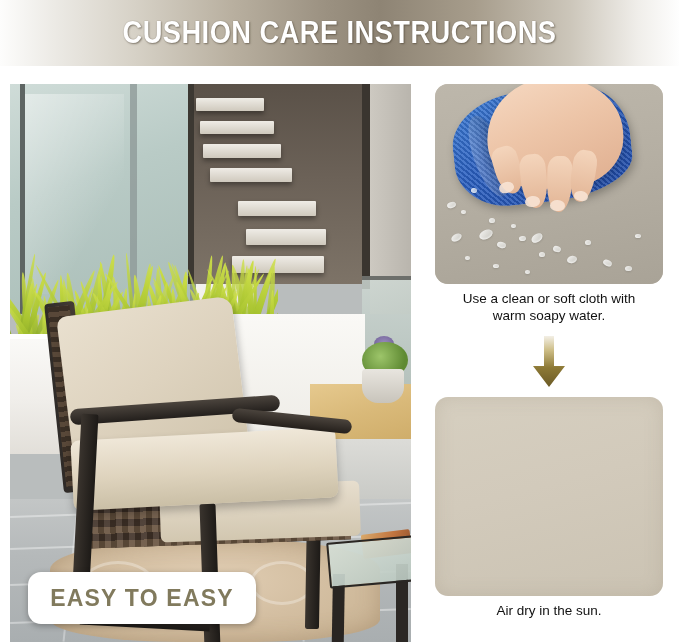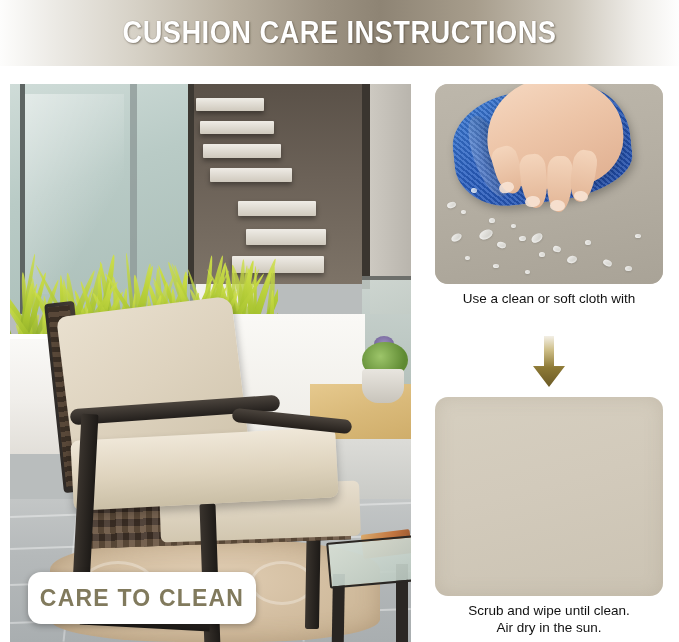--- a/index.html
+++ b/index.html
@@ -626,21 +626,21 @@
   <div class="lp-layer leg leg-fr"></div>
   <div class="lp-layer leg-cross"></div>
 
   <div class="lp-layer side-table-leg1"></div>
   <div class="lp-layer side-table-leg2"></div>
   <div class="lp-layer magazine"></div>
   <div class="lp-layer side-table-glass"></div>
 </div>
 
 <div class="easy-badge">
-  <span>CARE TO CLEAN</span>
+  <span>EASY TO EASY</span>
 </div>
 
 <div class="right-col">
 
   <div class="panel panel-top">
     <div class="surface"></div>
     <div class="cloth">
       <div class="cloth-fold"></div>
     </div>
     <div class="hand"></div>
@@ -671,35 +671,35 @@
         <div class="drop" style="left: 150px; top: 156px; width: 6px; height: 5px; transform: rotate(0deg);"></div>
         <div class="drop" style="left: 168px; top: 176px; width: 9px; height: 6px; transform: rotate(25deg);"></div>
         <div class="drop" style="left: 190px; top: 182px; width: 7px; height: 5px; transform: rotate(0deg);"></div>
         <div class="drop" style="left: 30px; top: 172px; width: 5px; height: 4px; transform: rotate(0deg);"></div>
         <div class="drop" style="left: 200px; top: 150px; width: 6px; height: 4px; transform: rotate(0deg);"></div>
       </div>
   </div>
 
   <div class="caption caption-top">
     <div>Use a clean or soft cloth with</div>
+    <div>warm soapy water.</div>
   </div>
 
   <div class="arrow-wrap">
     <svg width="34" height="52" viewBox="0 0 34 52">
       <defs>
         <linearGradient id="ag" x1="0" y1="0" x2="0" y2="1">
           <stop offset="0%" stop-color="#f3efe6"></stop>
           <stop offset="28%" stop-color="#cdbd86"></stop>
           <stop offset="62%" stop-color="#8d7936"></stop>
           <stop offset="100%" stop-color="#6b5a26"></stop>
         </linearGradient>
       </defs>
       <polygon points="12,0 22,0 22,30 33,30 17,51 1,30 12,30" fill="url(#ag)"></polygon>
     </svg>
   </div>
 
   <div class="panel panel-bottom"></div>
 
   <div class="caption caption-bottom">
-    <div>Scrub and wipe until clean.</div>
     <div>Air dry in the sun.</div>
   </div>
 </div>
 
 </body></html>

